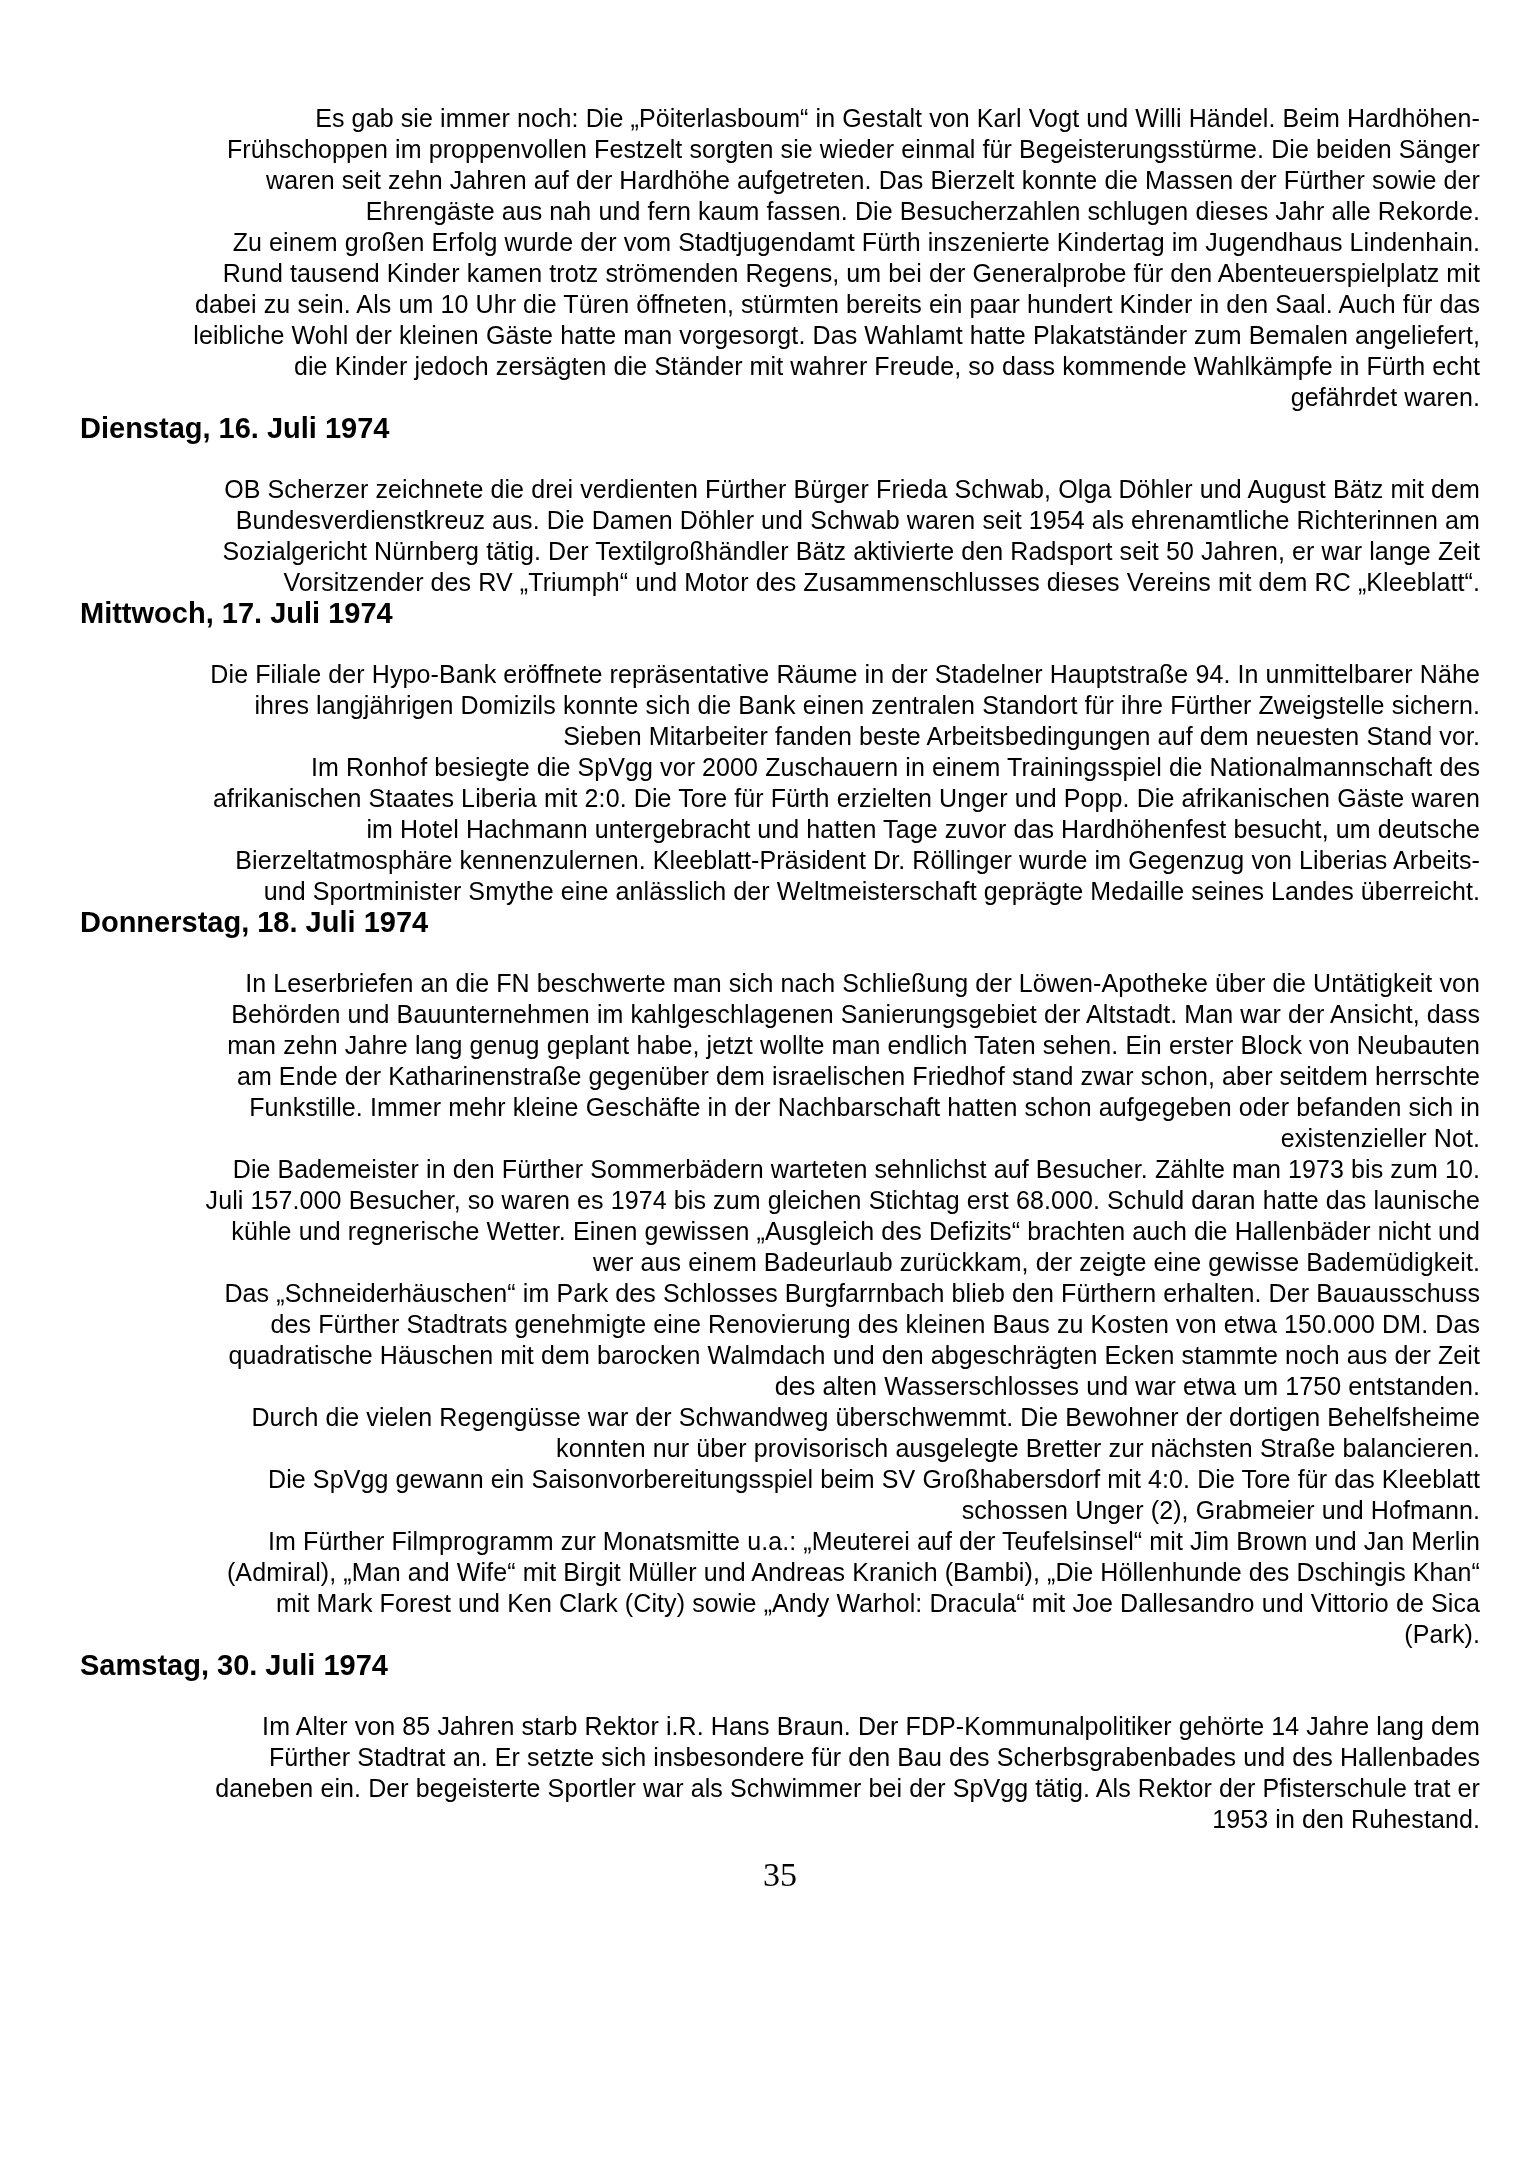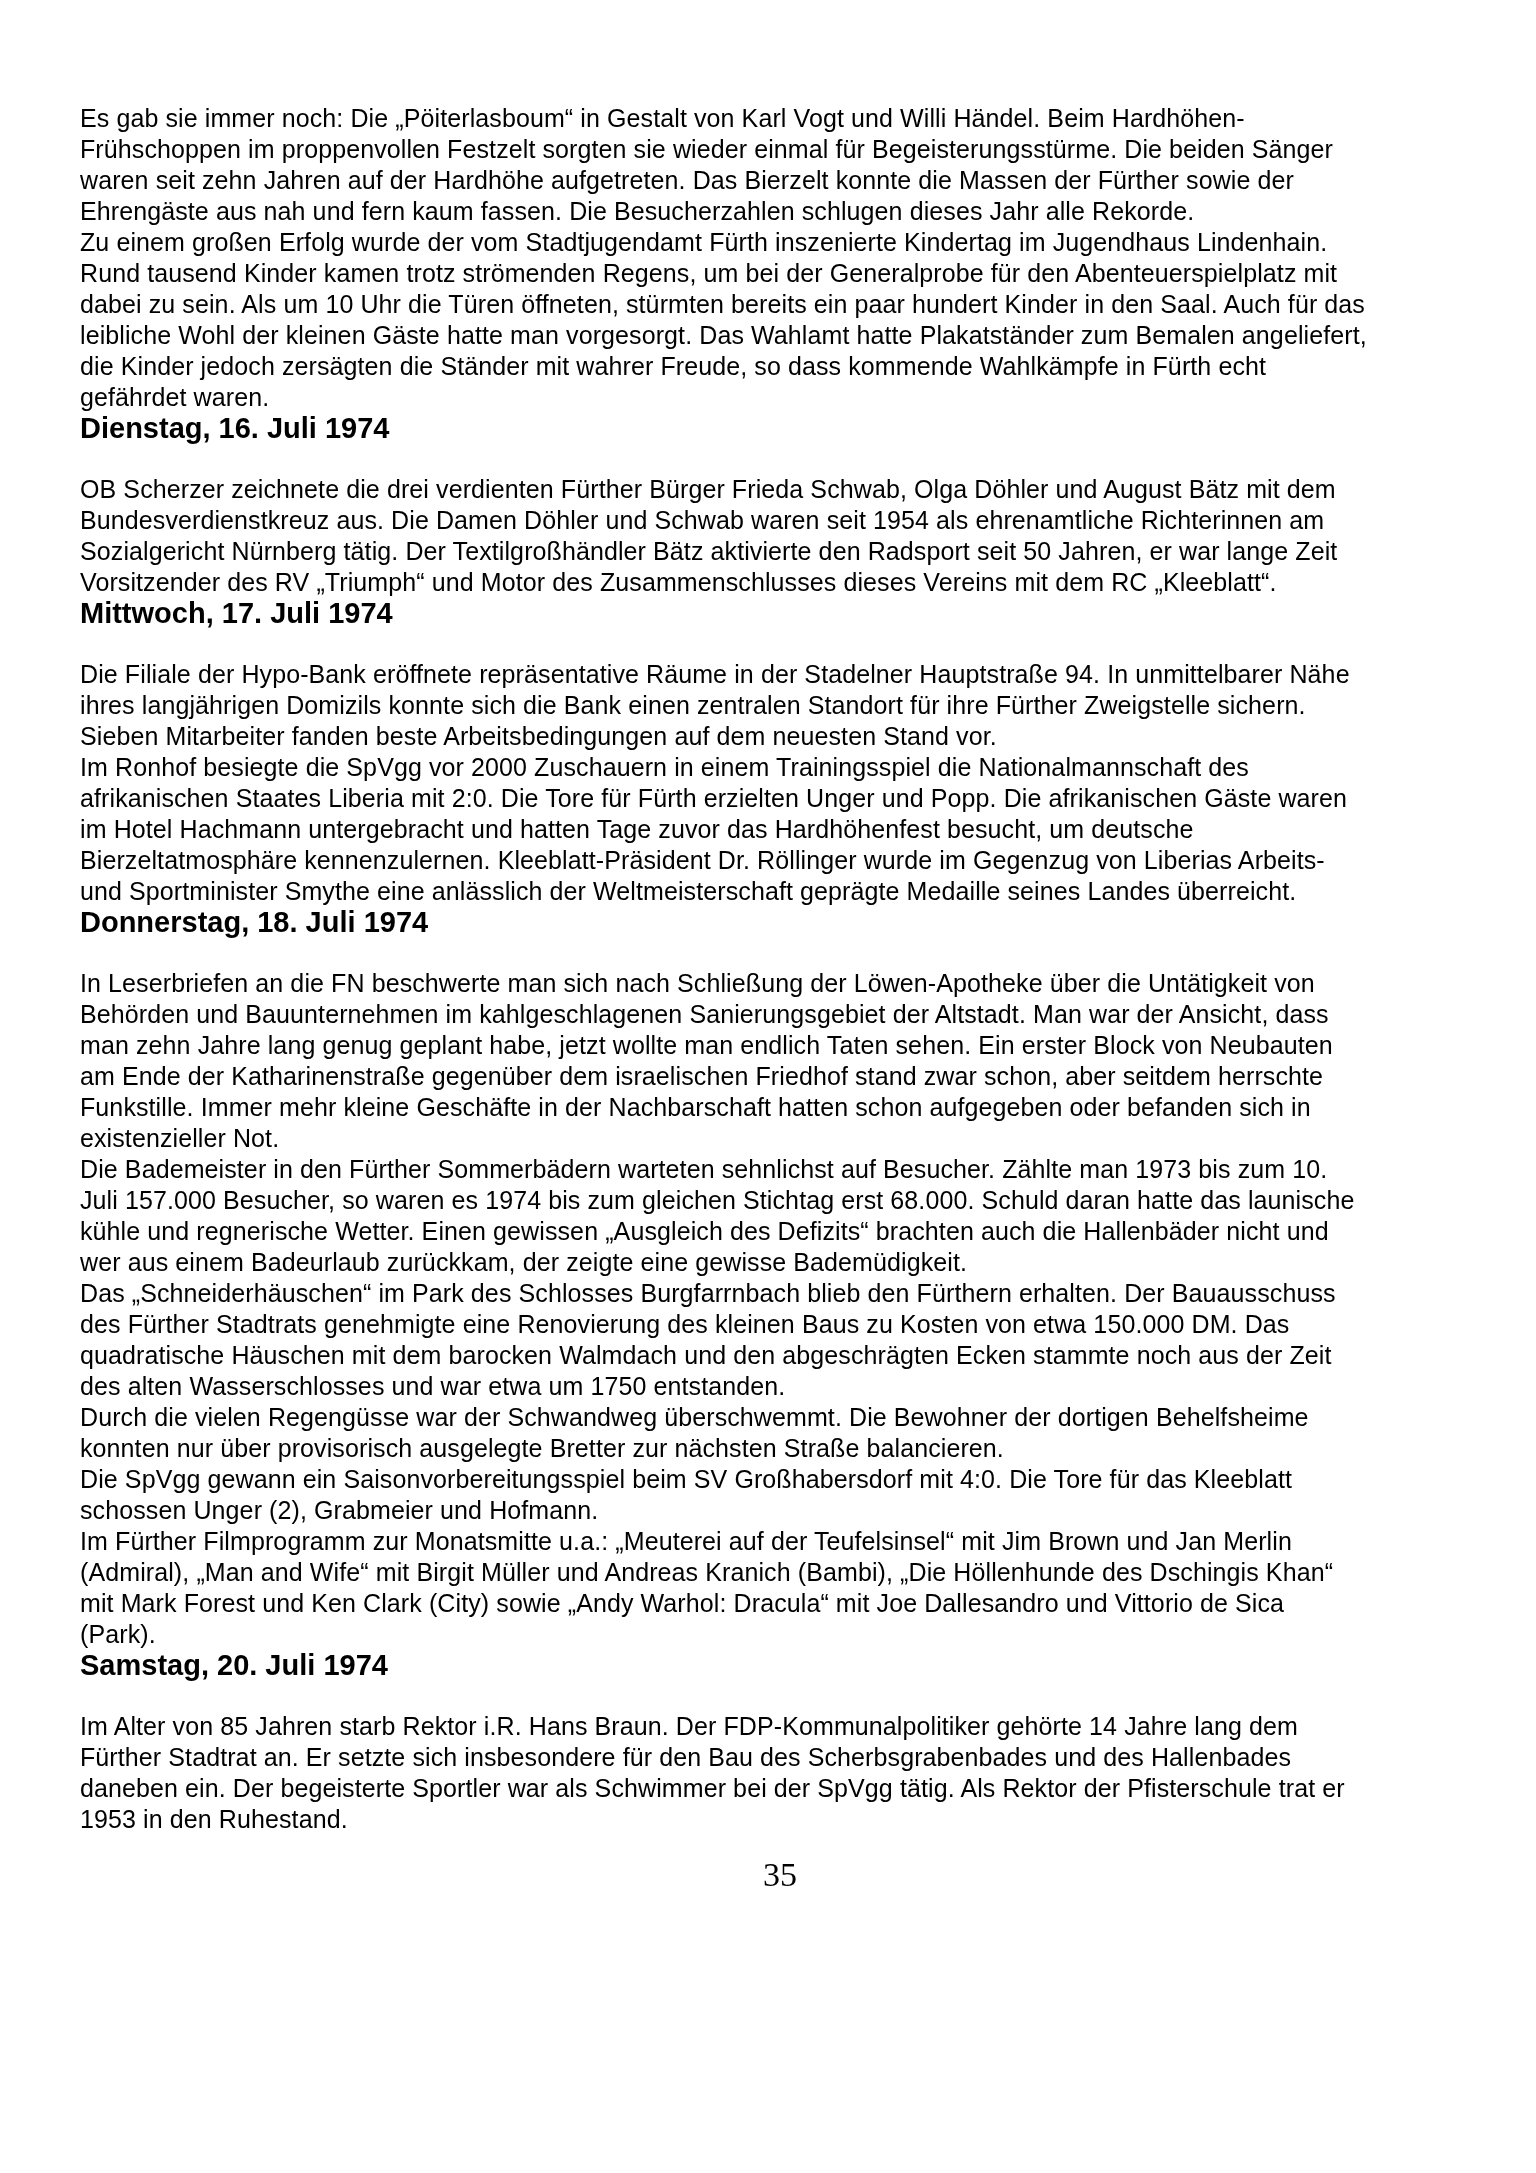--- a/index.html
+++ b/index.html
@@ -23,20 +23,21 @@
   .content {
     padding: 103px 56px 0 80px;
   }
   .block {
     margin: 0;
     font-size: 25px;
     line-height: 31px;
     font-weight: normal;
     white-space: pre;      
     letter-spacing: 0.1px;
+    text-align: right;
   }
   .heading {
     margin: 0 0 30px 0;
     font-size: 29px;
     line-height: 31px;
     font-weight: bold;
     white-space: pre;
   }
   .page-number {
     margin-top: 24px;
@@ -102,21 +103,21 @@
 des alten Wasserschlosses und war etwa um 1750 entstanden.
 Durch die vielen Regengüsse war der Schwandweg überschwemmt. Die Bewohner der dortigen Behelfsheime
 konnten nur über provisorisch ausgelegte Bretter zur nächsten Straße balancieren.
 Die SpVgg gewann ein Saisonvorbereitungsspiel beim SV Großhabersdorf mit 4:0. Die Tore für das Kleeblatt
 schossen Unger (2), Grabmeier und Hofmann.
 Im Fürther Filmprogramm zur Monatsmitte u.a.: „Meuterei auf der Teufelsinsel“ mit Jim Brown und Jan Merlin
 (Admiral), „Man and Wife“ mit Birgit Müller und Andreas Kranich (Bambi), „Die Höllenhunde des Dschingis Khan“
 mit Mark Forest und Ken Clark (City) sowie „Andy Warhol: Dracula“ mit Joe Dallesandro und Vittorio de Sica
 (Park).</p>
 
-    <h2 class="heading">Samstag, 20. Juli 1974</h2>
+    <h2 class="heading">Samstag, 30. Juli 1974</h2>
 
     <p class="block">Im Alter von 85 Jahren starb Rektor i.R. Hans Braun. Der FDP-Kommunalpolitiker gehörte 14 Jahre lang dem
 Fürther Stadtrat an. Er setzte sich insbesondere für den Bau des Scherbsgrabenbades und des Hallenbades
 daneben ein. Der begeisterte Sportler war als Schwimmer bei der SpVgg tätig. Als Rektor der Pfisterschule trat er
 1953 in den Ruhestand.</p>
 
     <div class="page-number">35</div>
 
   </main>
 </div>

